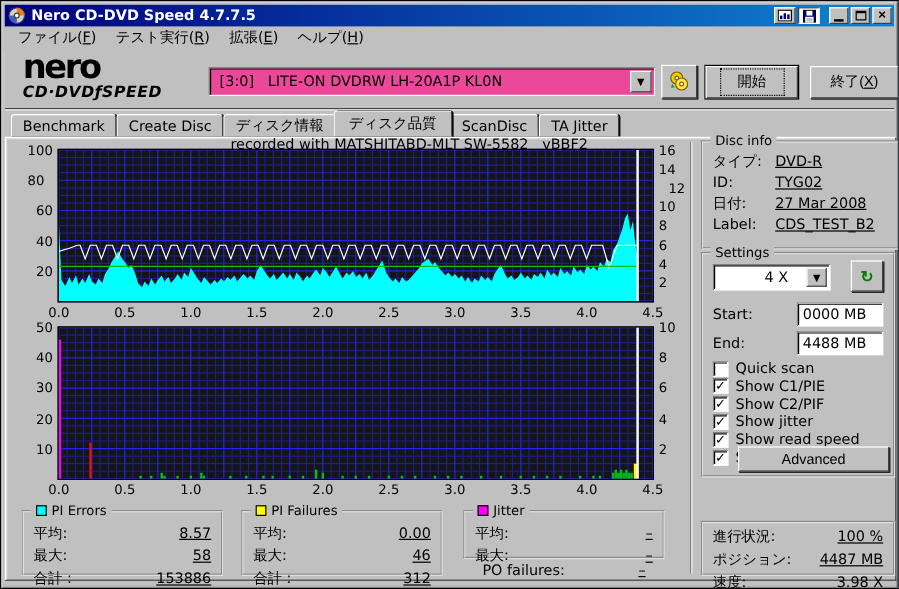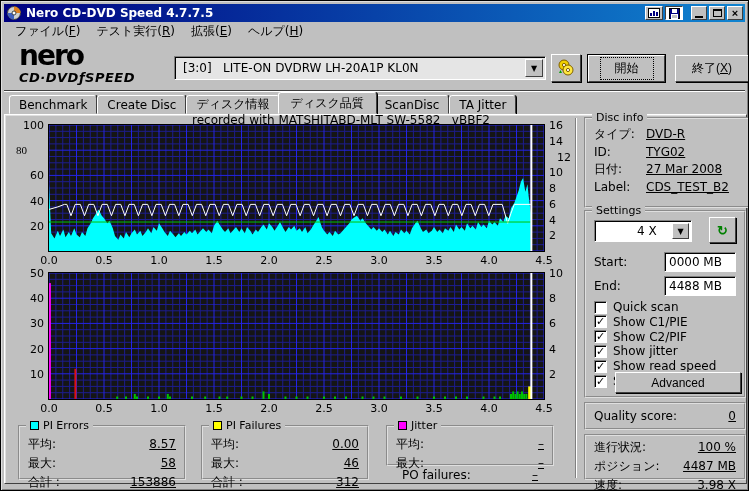--- a/index.html
+++ b/index.html
@@ -24,21 +24,21 @@
   .gap4{width:4px;}
   
   .menubar{position:absolute;left:3px;top:21px;right:3px;height:19px;display:flex;align-items:center;padding-left:3px;}
   .menu-item{padding:2px 8px;font-size:12px;}
   
   .toolbar{position:absolute;left:3px;top:40px;right:3px;height:50px;border-bottom:1px solid #404040;box-shadow:0 1px 0 #fff;}
   .logo{position:absolute;left:15px;top:1px;line-height:1;}
   .logo .brand{font-size:28px;font-weight:bold;letter-spacing:-2px;}
   .logo .product{font-size:13px;font-weight:bold;font-style:italic;letter-spacing:0.5px;margin-top:1px;}
   .combo{position:absolute;left:170px;top:15px;width:372px;height:24px;display:flex;
-    border:1px solid;border-color:#808080 #fff #fff #808080;box-shadow:inset 1px 1px 0 #000;background:#e5e5e5;}
+    border:1px solid;border-color:#808080 #fff #fff #808080;box-shadow:inset 1px 1px 0 #000;background:#ec4899;}
   .combo .txt{flex:1;padding:4px 6px 0 8px;font-size:12px;white-space:pre;overflow:hidden;}
   .combo .arrow{width:18px;margin:2px;background:#c0c0c0;border:1px solid;border-color:#fff #404040 #404040 #fff;
     display:flex;align-items:center;justify-content:center;font-size:8px;}
   .iconbtn{position:absolute;left:547px;top:13px;width:30px;height:28px;background:#c0c0c0;
     border:1px solid;border-color:#fff #404040 #404040 #fff;box-shadow:1px 1px 0 #000;
     display:flex;align-items:center;justify-content:center;padding:0;}
   .pushbtn{background:#c0c0c0;border:1px solid;border-color:#fff #404040 #404040 #fff;box-shadow:1px 1px 0 #000;
     font-size:12px;display:flex;align-items:center;justify-content:center;padding:0;}
   .btn-start{position:absolute;left:584px;top:14px;width:77px;height:27px;box-shadow:0 0 0 1px #000;}
   .btn-start .focusbox{border:1px dotted #000;padding:2px 14px;}
@@ -421,21 +421,21 @@
       <rect x="472.00" y="118.44" width="2" height="7.56" fill="#00c400"></rect>
       <rect x="474.20" y="120.96" width="2" height="5.04" fill="#00c400"></rect>
       <rect x="476.40" y="120.96" width="2" height="5.04" fill="#00c400"></rect>
       <rect x="479.20" y="113.40" width="3" height="12.60" fill="#ffff00"></rect>
       <line x1="482.35" y1="0" x2="482.35" y2="126" stroke="#ffffff" stroke-width="2"></line>
     </svg>
   <div id="axis-layer">
       <div class="axis-label" style="left: 15px; top: 218.8px; width: 28px; text-align: right;">20</div>
       <div class="axis-label" style="left: 15px; top: 193.6px; width: 28px; text-align: right;">40</div>
       <div class="axis-label" style="left: 15px; top: 168.4px; width: 28px; text-align: right;">60</div>
-      <div class="axis-label" style="left: 15px; top: 143.2px; width: 28px; text-align: left; font-family: Liberation Serif, serif;">80</div>
+      <div class="axis-label" style="left: 15px; top: 143.2px; width: 28px; text-align: center;">80</div>
       <div class="axis-label" style="left: 15px; top: 118px; width: 28px; text-align: right;">100</div>
       <div class="axis-label" style="left: 548px; top: 228.25px; width: 22px; text-align: left;">2</div>
       <div class="axis-label" style="left: 548px; top: 212.5px; width: 22px; text-align: left;">4</div>
       <div class="axis-label" style="left: 548px; top: 196.75px; width: 22px; text-align: left;">6</div>
       <div class="axis-label" style="left: 548px; top: 181px; width: 22px; text-align: left;">8</div>
       <div class="axis-label" style="left: 548px; top: 165.25px; width: 22px; text-align: left;">10</div>
       <div class="axis-label" style="left: 548px; top: 149.5px; width: 22px; text-align: right;">12</div>
       <div class="axis-label" style="left: 548px; top: 133.75px; width: 22px; text-align: left;">14</div>
       <div class="axis-label" style="left: 548px; top: 118px; width: 22px; text-align: left;">16</div>
       <div class="axis-label" style="left: 35px; top: 253px; width: 26px; text-align: center;">0.0</div>
@@ -532,26 +532,20 @@
           <span>Show read speed</span>
         </div>
         <div class="cbrow" style="top: 162px;">
           <span class="cb">✓</span>
           <span>Show write speed</span>
         </div>
       </div>
     <button class="pushbtn btn-advanced">Advanced</button>
   </div>
 
-  <div class="groupbox" id="qualitybox">
-    <div class="info-row row-spread" style="width:100%;">
-      <span class="lbl">Quality score:</span>
-      <span class="val">0</span>
-    </div>
-  </div>
 
   <div class="groupbox" id="progressbox">
     <div id="progress-rows">
         <div class="info-row row-spread">
           <span class="lbl">進行状況:</span>
           <span class="val">100 %</span>
         </div>
         <div class="info-row row-spread">
           <span class="lbl">ポジション:</span>
           <span class="val">4487 MB</span>

